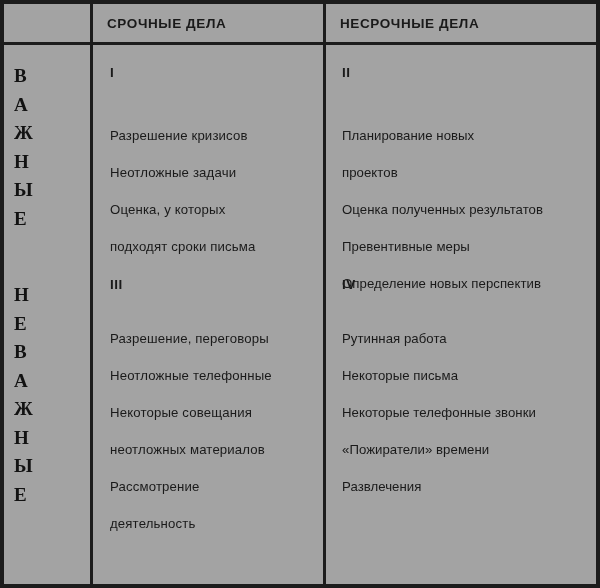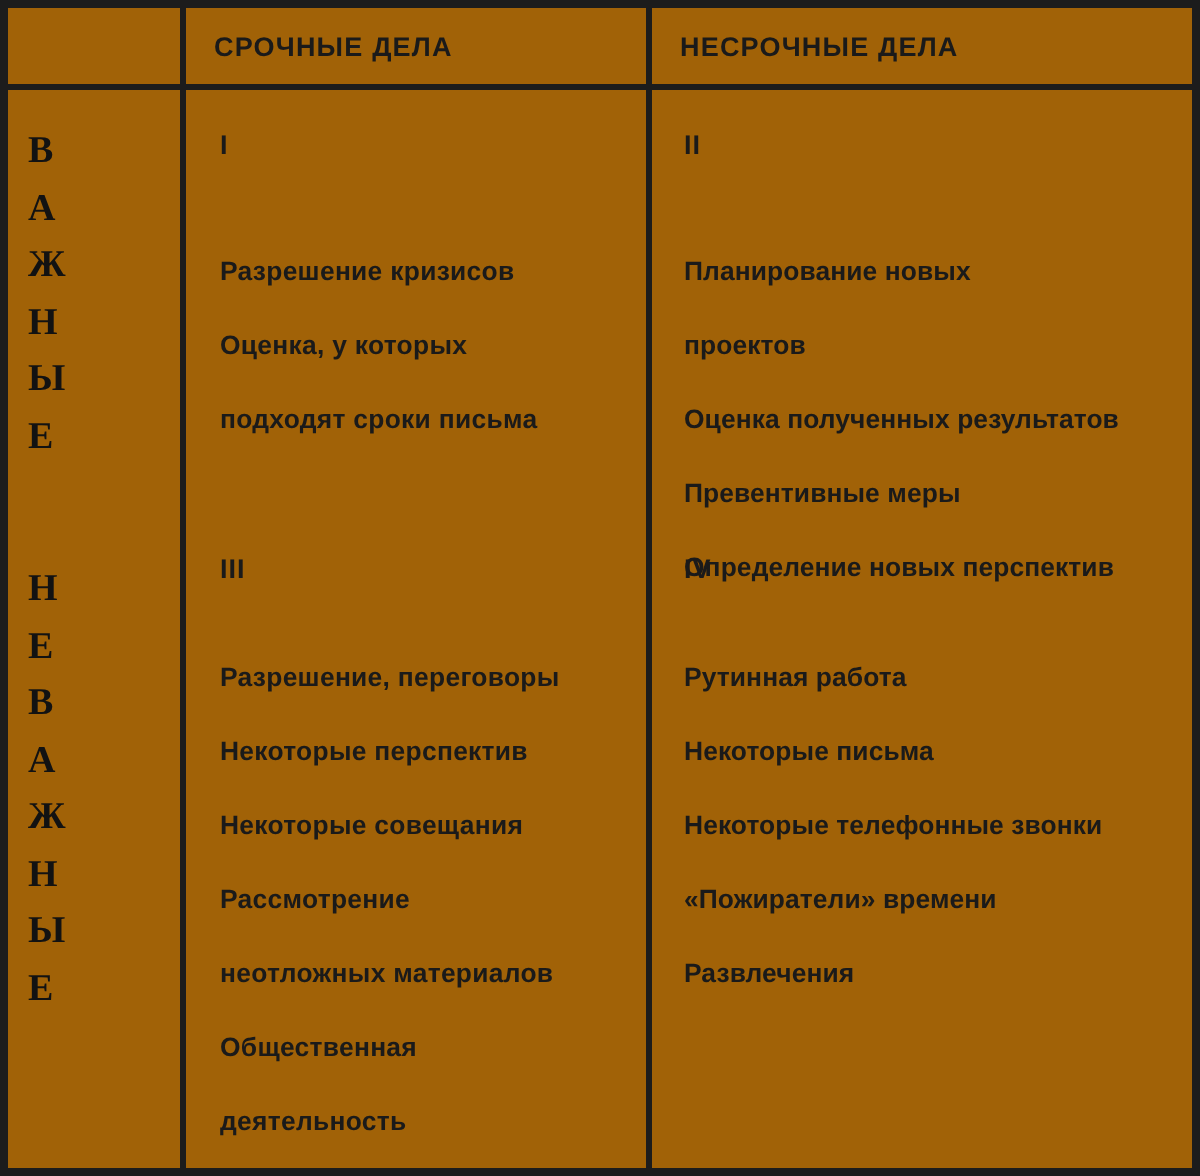--- a/index.html
+++ b/index.html
@@ -12,21 +12,21 @@
     height: 588px;
     font-family: "Liberation Sans", sans-serif;
     color: #1a1a1a;
   }
 
   .matrix {
     position: relative;
     box-sizing: border-box;
     width: 600px;
     height: 588px;
-    background: #a16207;
+    background: #a3a3a3;
     border: 4px solid #1c1c1c;
     overflow: hidden;
   }
 
   
   .vline {
     position: absolute;
     top: 0;
     bottom: 0;
     width: 3px;
@@ -97,21 +97,20 @@
   .quadrant ul {
     list-style: none;
     margin: 0;
     padding: 0;
   }
   .quadrant li {
     font-size: 13.2px;
     line-height: 37px;
     white-space: nowrap;
     letter-spacing: 0.15px;
-    font-weight: bold;
   }
 
   
   .q1 { left: 106px; top: 62px;  width: 215px; }
   .q1 ul { margin-top: 37px; }
 
   .q2 { left: 338px; top: 62px;  width: 262px; }
   .q2 ul { margin-top: 37px; }
 
   .q3 { left: 106px; top: 274px; width: 215px; }
@@ -154,45 +153,45 @@
     <span class="ch">Ж</span>
     <span class="ch">Н</span>
     <span class="ch">Ы</span>
     <span class="ch">Е</span>
   </div>
 
   <div class="quadrant q1">
     <p class="numeral">I</p>
     <ul>
       <li>Разрешение кризисов</li>
+      <li>Неотложные задачи</li>
       <li>Оценка, у которых</li>
       <li>подходят сроки письма</li>
     </ul>
   </div>
 
   <div class="quadrant q2">
     <p class="numeral">II</p>
     <ul>
       <li>Планирование новых</li>
       <li>проектов</li>
       <li>Оценка полученных результатов</li>
       <li>Превентивные меры</li>
       <li>Определение новых перспектив</li>
     </ul>
   </div>
 
   <div class="quadrant q3">
     <p class="numeral">III</p>
     <ul>
       <li>Разрешение, переговоры</li>
-      <li>Некоторые перспектив</li>
+      <li>Неотложные телефонные</li>
       <li>Некоторые совещания</li>
+      <li>неотложных материалов</li>
       <li>Рассмотрение</li>
-      <li>неотложных материалов</li>
-      <li>Общественная</li>
       <li>деятельность</li>
     </ul>
   </div>
 
   <div class="quadrant q4">
     <p class="numeral">IV</p>
     <ul>
       <li>Рутинная работа</li>
       <li>Некоторые письма</li>
       <li>Некоторые телефонные звонки</li>

